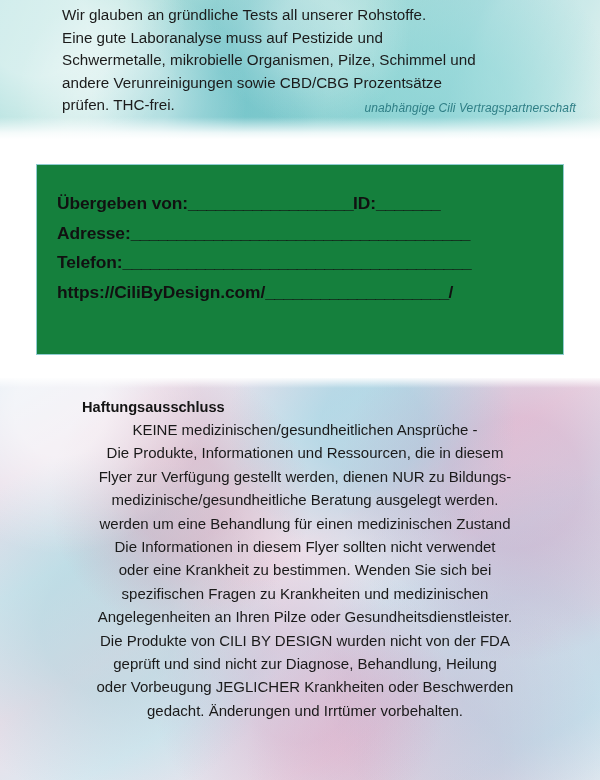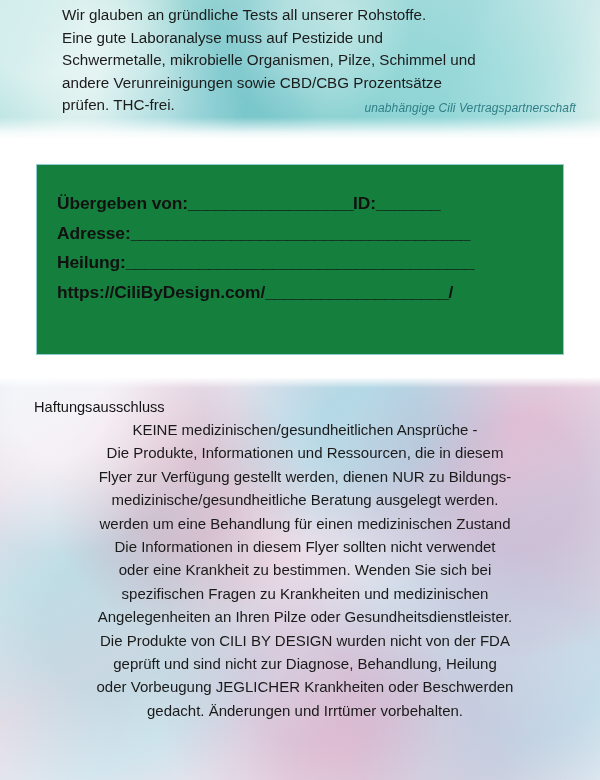--- a/index.html
+++ b/index.html
@@ -115,23 +115,24 @@
     position: absolute;
     left: 0; right: 0; top: 0;
     height: 10px;
     background: linear-gradient(to bottom, rgba(255,255,255,0.9), rgba(255,255,255,0));
     pointer-events: none;
   }
   .disclaimer-title {
     position: relative;
     z-index: 2;
     font-size: 14.6px;
-    font-weight: normal;
+    font-weight: bold;
     color: #141414;
     margin-bottom: 3px;
+    margin-left: 48px;
   }
   .disclaimer-body {
     position: relative;
     z-index: 2;
     font-size: 15px;
     line-height: 23.4px;
     color: #1a1a1a;
     text-align: center;
   }
   .disclaimer-body .line { white-space: pre; }
@@ -151,21 +152,21 @@
 </div>
 
 <div class="middle">
   <div class="form-box">
 
     <div class="form-line"><span>Übergeben von:</span><span class="rule">__________________</span><span>ID:</span><span class="rule">_______</span></div>
 
     <div class="form-line"><span>Adresse:</span><span class="rule">_____________________________________</span></div>
 
 
-    <div class="form-line"><span>Heilung:</span><span class="rule">______________________________________</span></div>
+    <div class="form-line"><span>Telefon:</span><span class="rule">______________________________________</span></div>
 
     <div class="form-line"><span>https://CiliByDesign.com/</span><span class="rule">____________________</span><span>/</span></div>
 
   </div>
 </div>
 
 <div class="bottom-panel">
   <div class="disclaimer-title">Haftungsausschluss</div>
   <div class="disclaimer-body">
     <div class="line">KEINE medizinischen/gesundheitlichen Ansprüche -</div>

